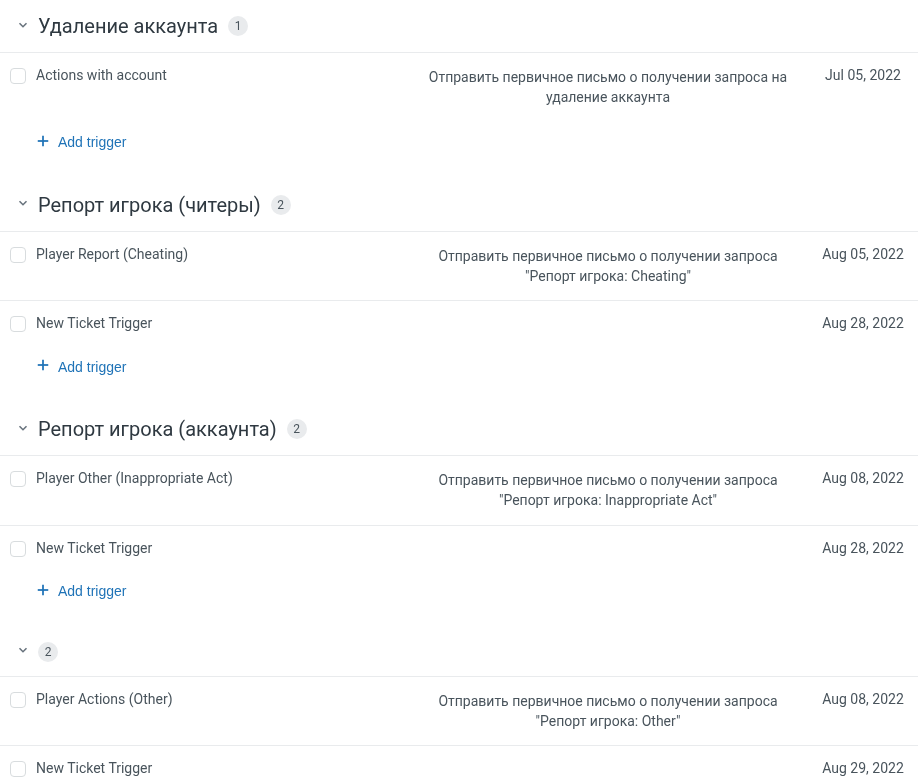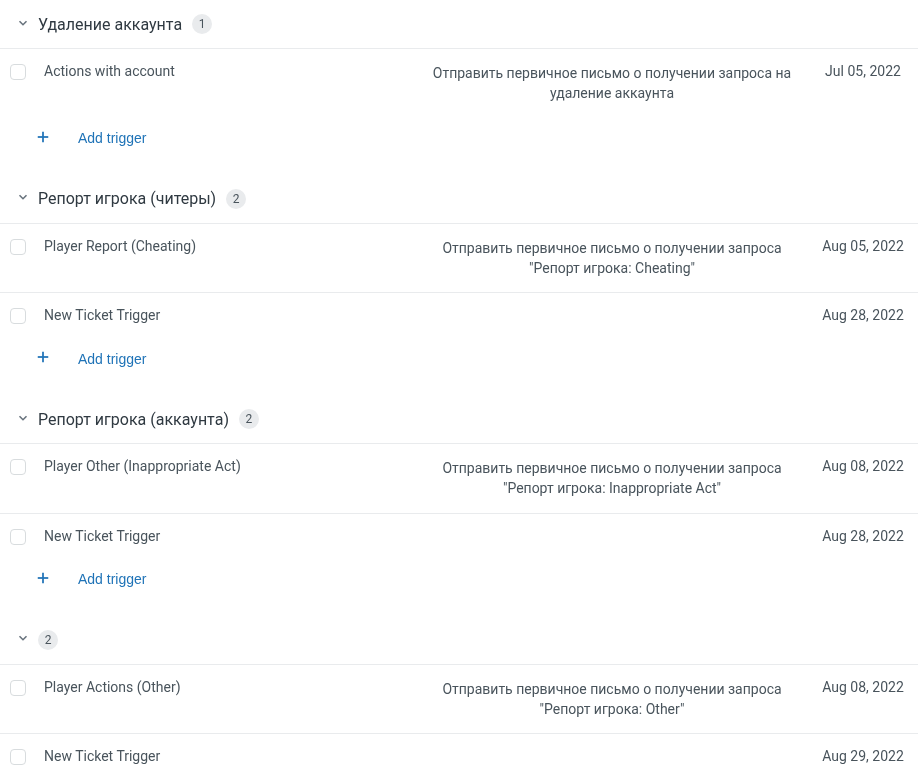--- a/index.html
+++ b/index.html
@@ -24,21 +24,21 @@
       cursor: pointer;
     }
     .chevron {
       width: 14px;
       height: 14px;
       margin-right: 8px;
       flex-shrink: 0;
       color: #68737d;
     }
     .section-title {
-      font-size: 16px;
+      font-size: 20px;
       color: #2f3941;
       margin-right: 10px;
     }
     .count-badge {
       display: inline-flex;
       align-items: center;
       justify-content: center;
       min-width: 20px;
       height: 20px;
       padding: 0 6px;
@@ -46,21 +46,20 @@
       background: #e9ebed;
       color: #49545c;
       font-size: 12px;
       font-weight: 400;
     }
     .row {
       display: flex;
       align-items: flex-start;
       padding: 14px 10px 14px 10px;
       border-top: 1px solid #e9ebed;
-      gap: 8px;
     }
     .row:last-of-type {
       border-bottom: 1px solid #e9ebed;
     }
     .checkbox {
       width: 16px;
       height: 16px;
       border: 1px solid #d8dcde;
       border-radius: 4px;
       margin-right: 10px;
@@ -92,21 +91,20 @@
     }
     .add-trigger-btn {
       display: inline-flex;
       align-items: center;
       color: #1f73b7;
       cursor: pointer;
       font-size: 14px;
       background: none;
       border: none;
       padding: 0;
-      gap: 20px;
     }
     .plus-icon {
       width: 14px;
       height: 14px;
       margin-right: 8px;
       stroke: #1f73b7;
       stroke-width: 2;
     }
   </style>
 </head>

